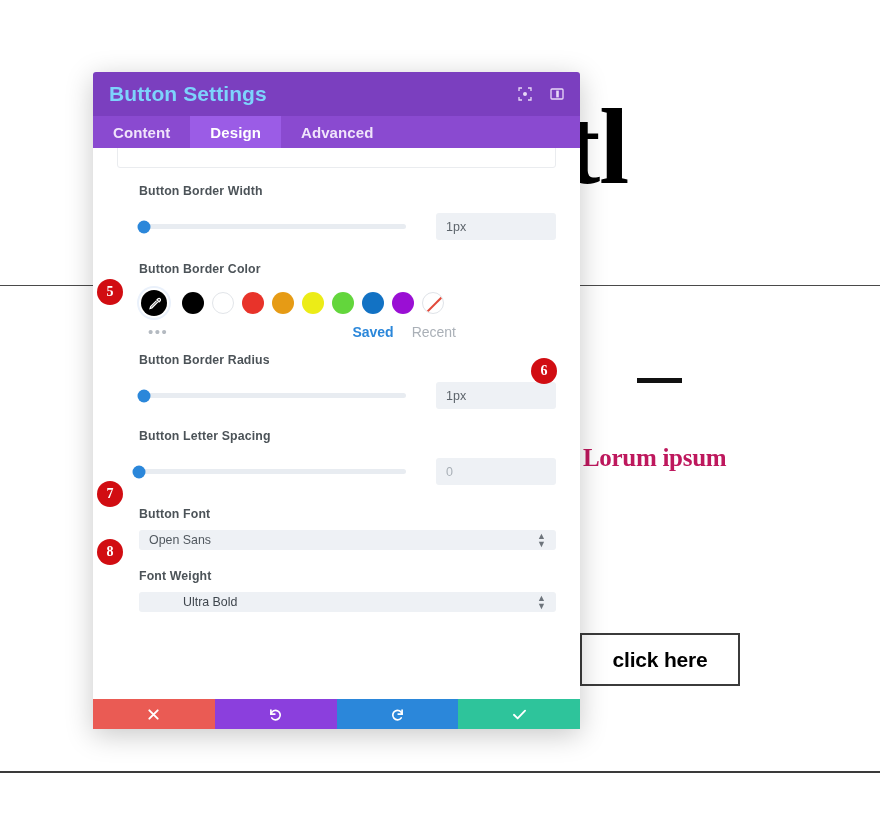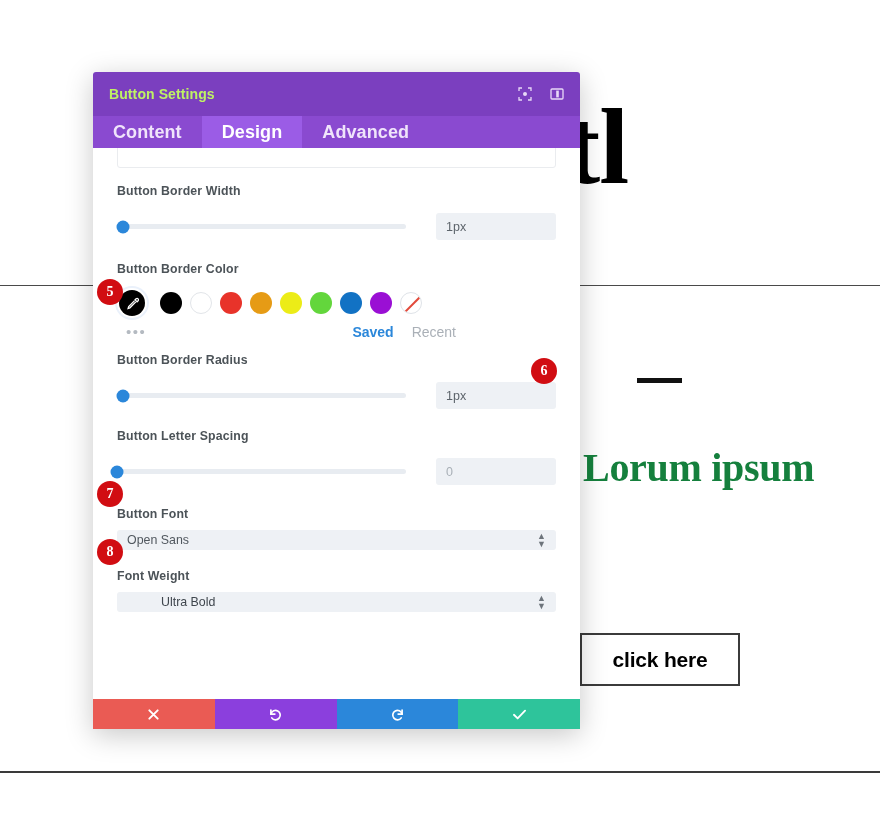--- a/index.html
+++ b/index.html
@@ -47,22 +47,22 @@
     left: 637px; top: 378px;
     width: 45px; height: 5px;
     background: #111111;
   }
 
   .bg-subtitle {
     position: absolute;
     left: 583px; top: 444px;
     font-family: "Liberation Serif", serif;
     font-weight: 700;
-    font-size: 40px;
-    color: #15803d;
+    font-size: 25px;
+    color: #be185d;
     letter-spacing: -0.3px;
     white-space: nowrap;
   }
 
   .bg-paragraph {
     position: absolute;
     left: 30px; top: 495px;
     width: 800px;
     font-size: 14.6px;
     line-height: 25px;
@@ -96,41 +96,41 @@
 
   .modal-header {
     height: 44px;
     background: #7B3FBF;
     display: flex; align-items: center;
     padding: 0 16px;
     border-radius: 3px 3px 0 0;
     flex: 0 0 auto;
   }
   .modal-title {
-    color: #bef264; font-size: 14px; font-weight: bold;
+    color: #7dd3fc; font-size: 21px; font-weight: bold;
     letter-spacing: .1px; flex: 1;
   }
   .hdr-icons { display: flex; align-items: center; gap: 17px; }
   .hdr-icon {
     width: 15px; height: 15px;
     display: flex; align-items: center; justify-content: center;
     color: #e8d9f7; cursor: pointer;
   }
   .hdr-icon svg { display: block; }
 
   .modal-tabs {
     height: 32px;
     background: #8A4AD0;
     display: flex; align-items: stretch;
     flex: 0 0 auto;
   }
   .tab {
     padding: 0 20px;
     display: flex; align-items: center;
-    font-size: 18px; font-weight: bold;
+    font-size: 15px; font-weight: bold;
     color: #f0e4fb; cursor: pointer;
     letter-spacing: .1px;
   }
   .tab.active { background: #9B5CE6; color: #ffffff; }
 
   .modal-body {
     flex: 1 1 auto;
     background: #ffffff;
     position: relative;
     overflow: hidden;
@@ -139,21 +139,21 @@
 
   .cut-field {
     position: absolute;
     left: 24px; top: -14px;
     width: 439px; height: 34px;
     background: #fff;
     border: 1px solid #eaecef;
     border-radius: 3px;
   }
 
-  .fieldblock { margin-top: 0; }
+  .fieldblock { margin-top: 0; margin-left: 22px; }
   .flabel {
     font-size: 12.3px; font-weight: bold;
     color: #4c5358; letter-spacing: .15px;
   }
 
   
   .slider-row { display: flex; align-items: center; gap: 30px; }
   .slider-track {
     flex: 1 1 auto; height: 5px; background: #e8ecf1;
     border-radius: 3px; position: relative; cursor: pointer;

